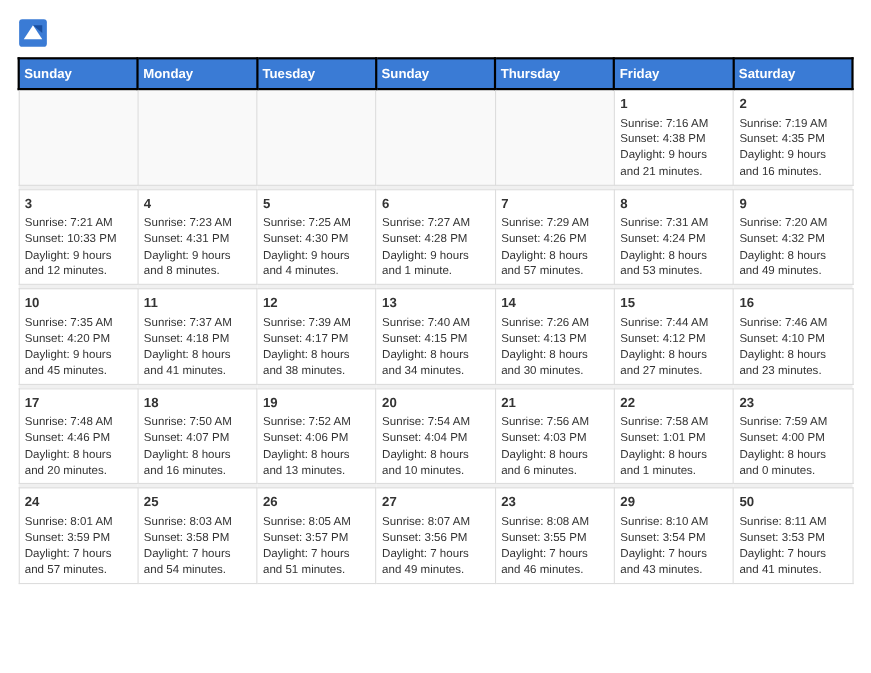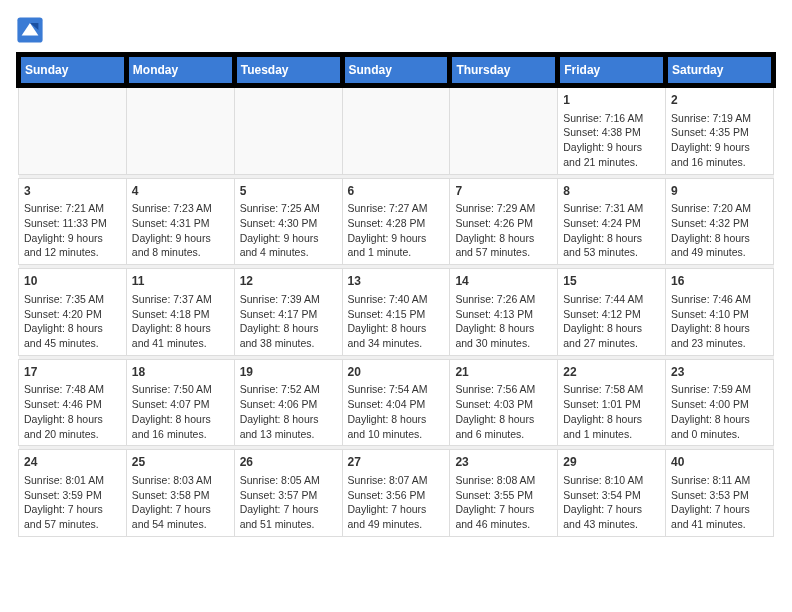--- a/index.html
+++ b/index.html
@@ -58,21 +58,21 @@
       border-collapse: collapse;
       font-size: 11px;
     }
     .calendar th {
       background: #3a7bd5;
       color: #fff;
       padding: 6px 4px;
       text-align: left;
       font-size: 12px;
       font-weight: bold;
-      border: 5px solid #000000;
+      border: 2px solid #000000;
     }
     .calendar td {
       vertical-align: top;
       padding: 4px 5px;
       border: 1px solid #ddd;
       width: calc(100% / 7);
       min-height: 70px;
       background: #fff;
       font-size: 10.5px;
       color: #333;
@@ -153,21 +153,21 @@
         <td></td>
         <td></td>
         <td></td>
         <td></td>
         <td></td>
       </tr>
       <tr>
         <td>
           <span class="day-number">3</span>
           <div>Sunrise: 7:21 AM</div>
-          <div>Sunset: 11:33 PM</div>
+          <div>Sunset: 10:33 PM</div>
           <div>Daylight: 9 hours and 12 minutes.</div>
         </td>
         <td>
           <span class="day-number">4</span>
           <div>Sunrise: 7:23 AM</div>
           <div>Sunset: 4:31 PM</div>
           <div>Daylight: 9 hours and 8 minutes.</div>
         </td>
         <td>
           <span class="day-number">5</span>
@@ -207,21 +207,21 @@
         <td></td>
         <td></td>
         <td></td>
         <td></td>
       </tr>
       <tr>
         <td>
           <span class="day-number">10</span>
           <div>Sunrise: 7:35 AM</div>
           <div>Sunset: 4:20 PM</div>
-          <div>Daylight: 8 hours and 45 minutes.</div>
+          <div>Daylight: 9 hours and 45 minutes.</div>
         </td>
         <td>
           <span class="day-number">11</span>
           <div>Sunrise: 7:37 AM</div>
           <div>Sunset: 4:18 PM</div>
           <div>Daylight: 8 hours and 41 minutes.</div>
         </td>
         <td>
           <span class="day-number">12</span>
           <div>Sunrise: 7:39 AM</div>
@@ -346,20 +346,20 @@
           <div>Sunset: 3:55 PM</div>
           <div>Daylight: 7 hours and 46 minutes.</div>
         </td>
         <td>
           <span class="day-number">29</span>
           <div>Sunrise: 8:10 AM</div>
           <div>Sunset: 3:54 PM</div>
           <div>Daylight: 7 hours and 43 minutes.</div>
         </td>
         <td>
-          <span class="day-number">40</span>
+          <span class="day-number">50</span>
           <div>Sunrise: 8:11 AM</div>
           <div>Sunset: 3:53 PM</div>
           <div>Daylight: 7 hours and 41 minutes.</div>
         </td>
       </tr>
     </tbody>
 </table>
 
 </body></html>

